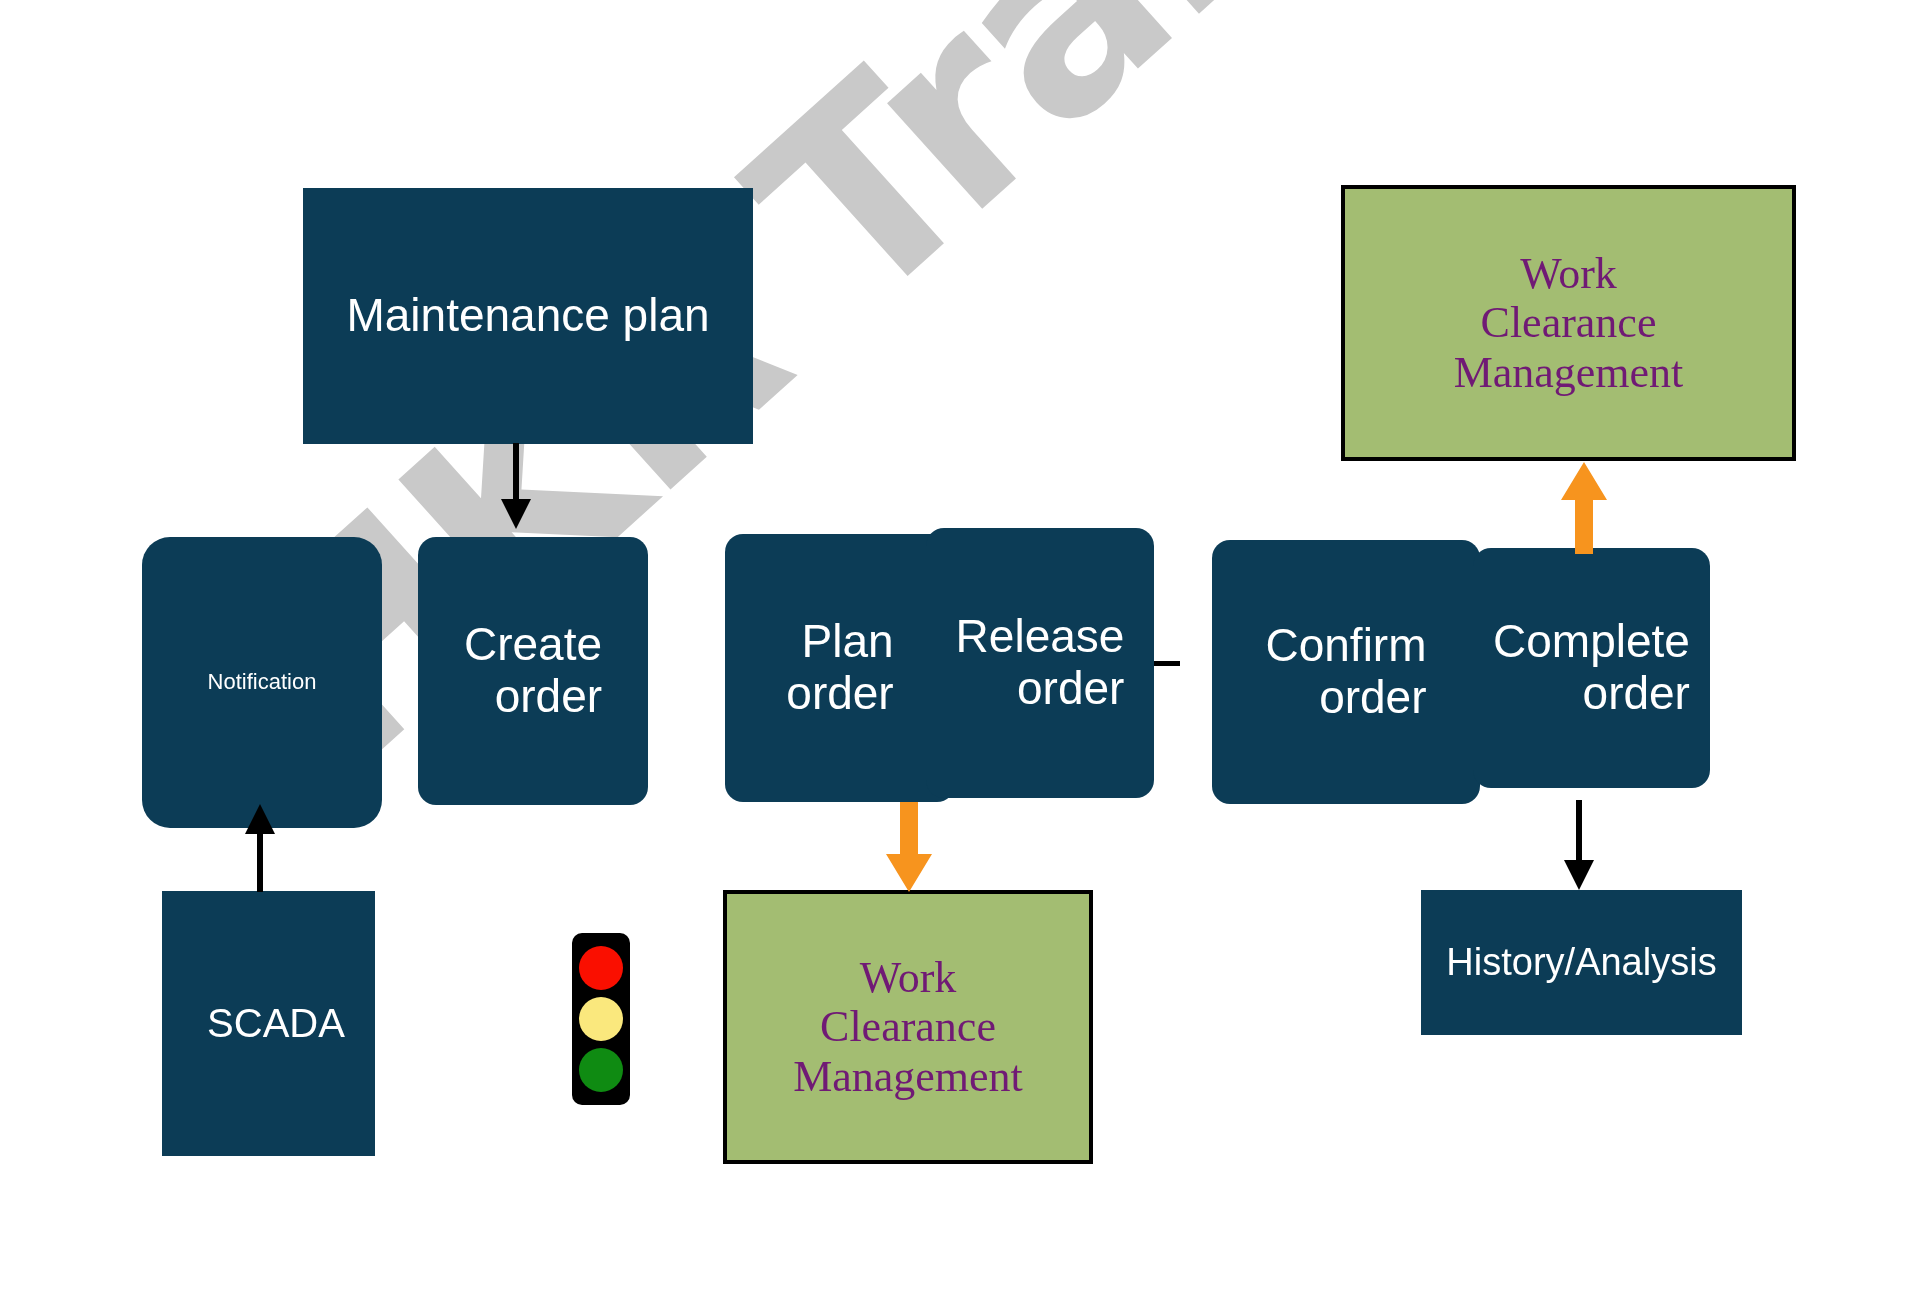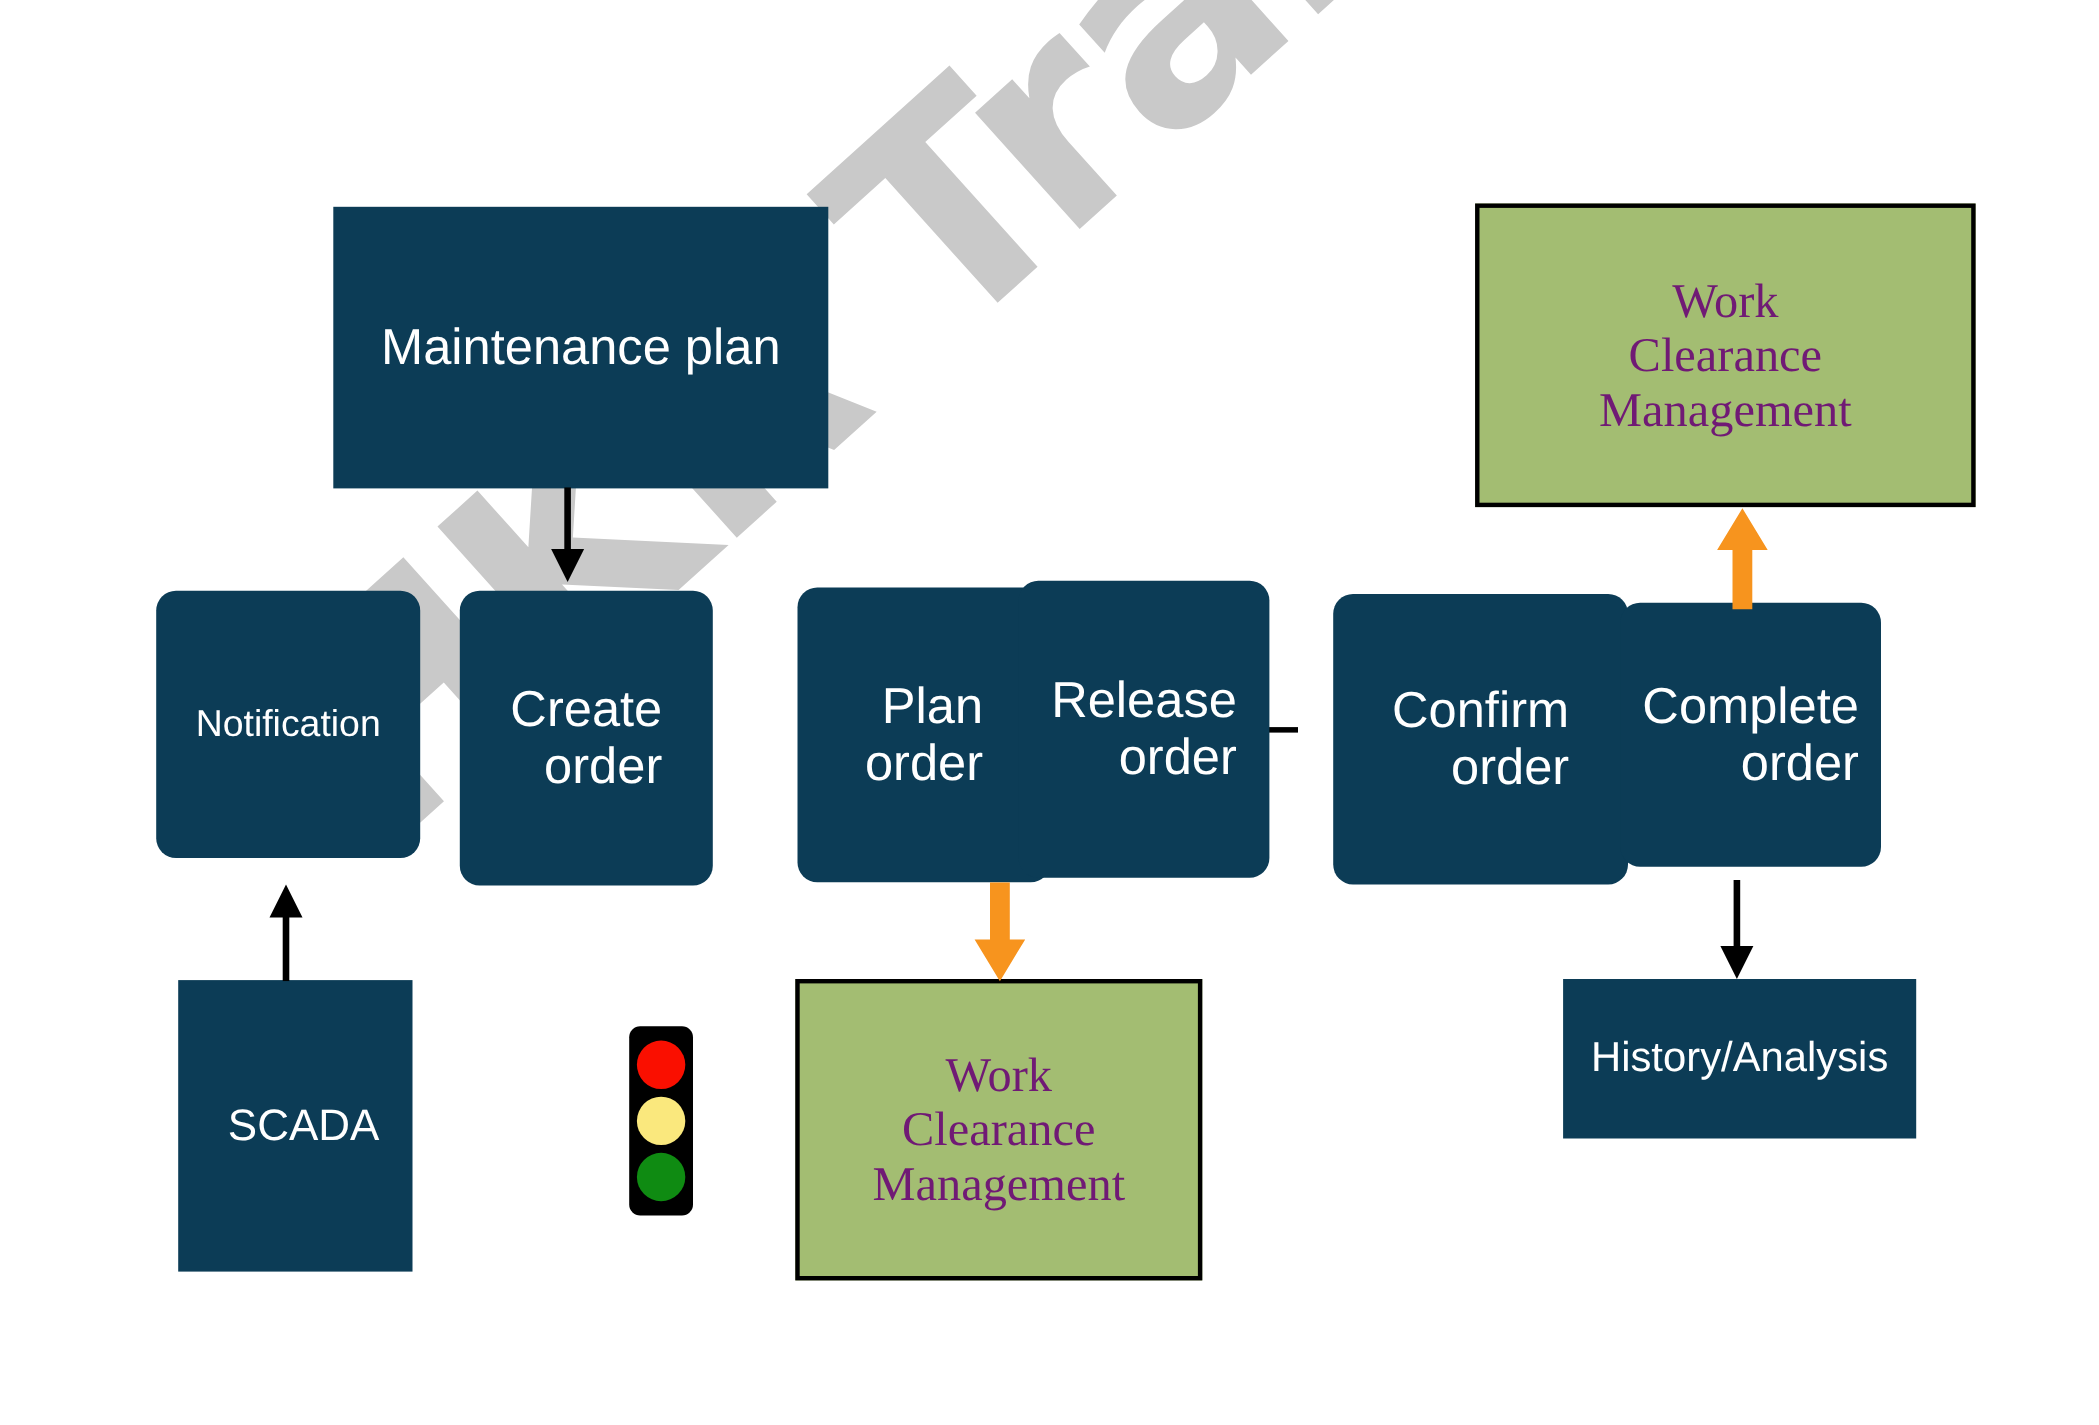--- a/index.html
+++ b/index.html
@@ -145,21 +145,21 @@
   <div class="node node-dark" style="left:303px; top:188px; width:450px; height:256px; font-size:46px;">
     <span class="node-label">Maintenance plan</span>
   </div>
 
   <div class="node node-green" style="left:1341px; top:185px; width:455px; height:276px; font-size:44px;">
     <span class="node-label">Work
 Clearance
 Management</span>
   </div>
 
-  <div class="node node-dark rounded" style="left:142px; top:537px; width:240px; height:243px; font-size:34px;">
+  <div class="node node-dark rounded" style="left:142px; top:537px; width:240px; height:291px; font-size:22px;border-radius:28px;">
     <span class="node-label">Notification</span>
   </div>
 
   <div class="node node-dark rounded" style="left:418px; top:537px; width:230px; height:268px; font-size:46px;">
     <span class="node-label">Create
 order</span>
   </div>
 
   <div class="node node-dark rounded" style="left:682px; top:534px; width:230px; height:268px; font-size:46px;margin-left:43px;">
     <span class="node-label">Plan

